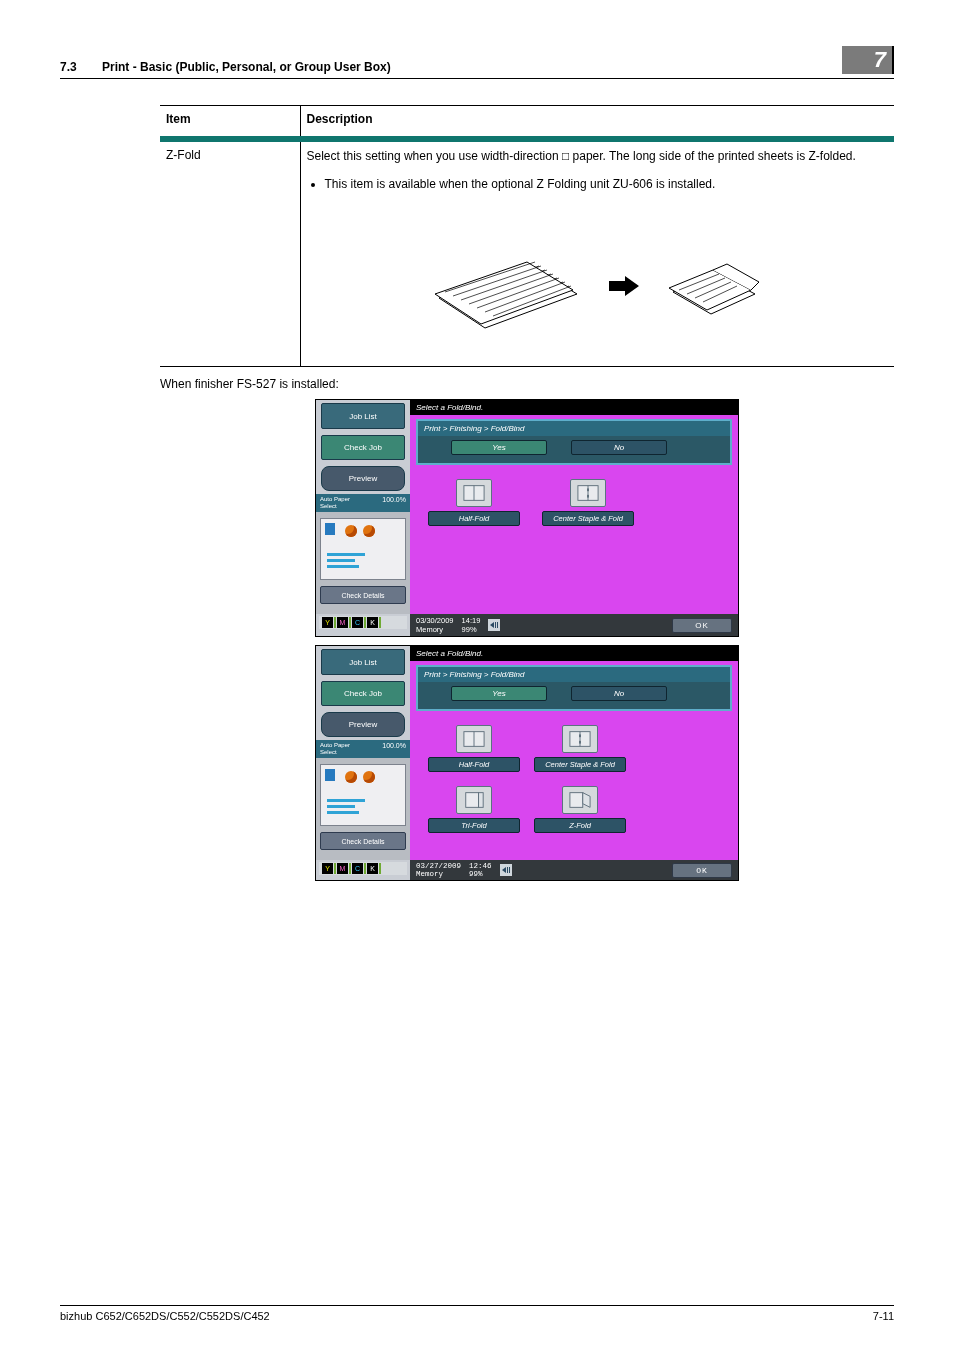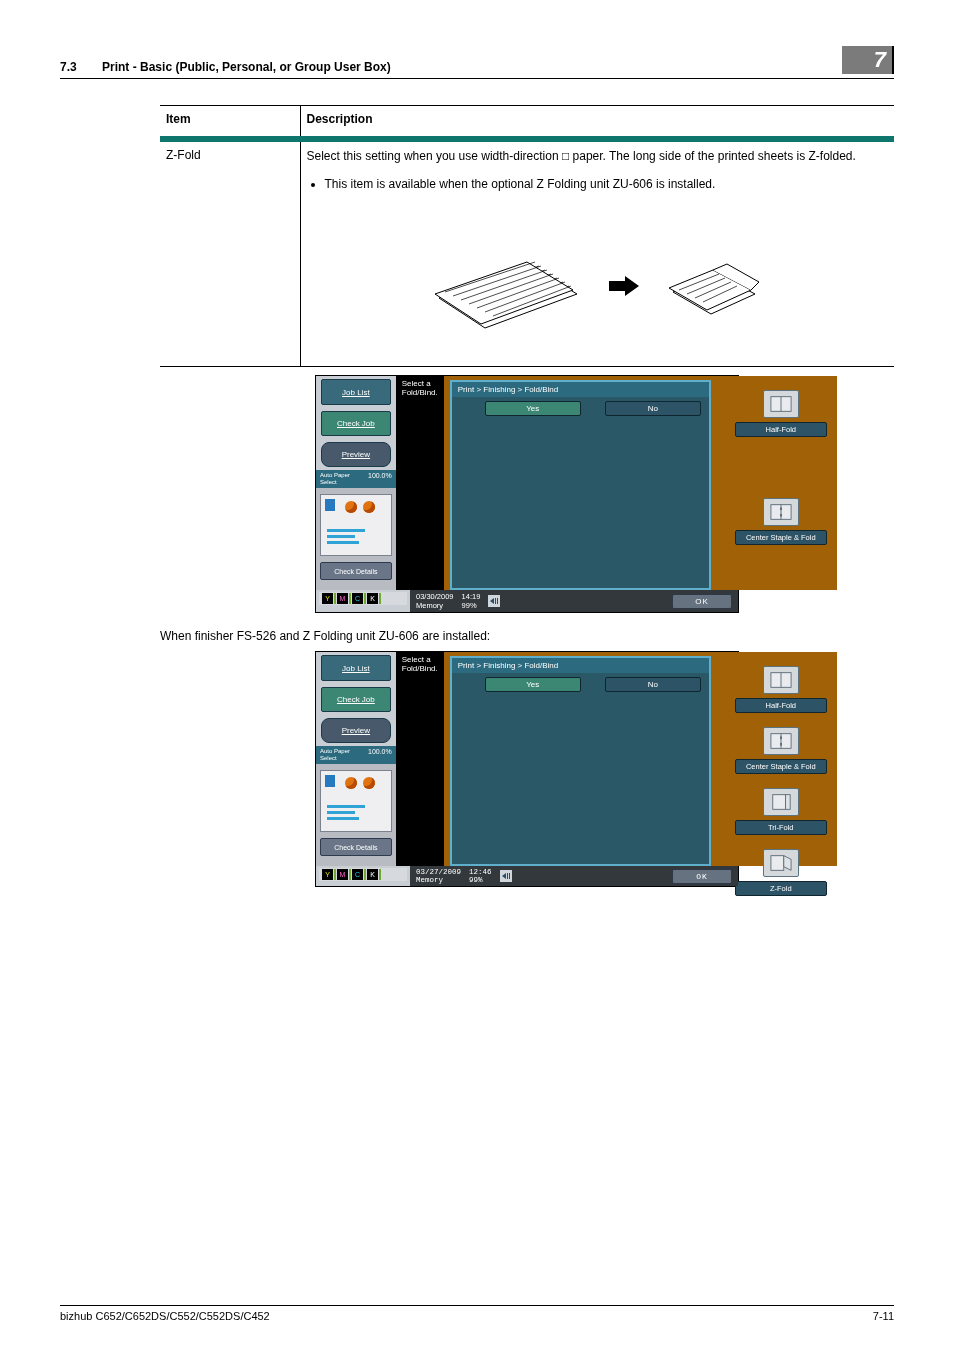--- a/index.html
+++ b/index.html
@@ -23,23 +23,23 @@
   .desc-body li { line-height: 1.35; margin-top: 12px; }
 
   .zfold-illus { display: flex; align-items: center; justify-content: center; gap: 26px; padding: 36px 0 20px 0; }
 
   .para { font-size: 12px; margin-top: 16px; }
 
   .scr-wrap { display: flex; justify-content: center; margin-top: 8px; }
   .scr { border: 1px solid #000; width: 424px; }
   .scr-row { display: flex; }
   .scr-left { width: 94px; background: #c9cdd4; display: flex; flex-direction: column; }
-  .scr-right { flex: 1; background: #a16207; display: flex; flex-direction: row; }
-
-  .tab, .nav-btn { font-size: 8px; color: #fff; display: flex; align-items: center; justify-content: center; border: 1px solid #1a3a4a; border-radius: 2px; margin: 3px 5px; height: 36px; text-decoration: underline; }
+  .scr-right { flex: 1; background: #d946ef; display: flex; flex-direction: column; font-style: italic; }
+
+  .tab, .nav-btn { font-size: 8px; color: #fff; display: flex; align-items: center; justify-content: center; border: 1px solid #1a3a4a; border-radius: 2px; margin: 3px 5px; height: 36px; }
   .tab-job { background: #396a7b; }
   .tab-check { background: #3b8774; }
   .tab-prev { background: #47596b; border-radius: 8px; }
 
   .mem-row { background:#2b6a7f; color:#fff; font-size:7px; padding:2px 4px; display:flex; justify-content:space-between; }
   .thumb-area { background:#b8bcc2; margin:0; flex:1; padding:4px 4px 10px 4px; display:flex; flex-direction:column; }
   .thumb-box { border:1px solid #7c828d; background:#efeff2; height:62px; margin:2px 0 6px 0; position:relative; }
   .thumb-box .orig-ic { position:absolute; left:4px; top:4px; width:10px; height:12px; background:#277abf; }
   .thumb-box .pile { position:absolute; top:6px; left:24px; display:flex; gap:6px; }
   .thumb-box .dot { width:12px; height:12px; border-radius:50%; background:#e0730f; box-shadow: inset -3px -3px 0 #b74a05; }
@@ -145,20 +145,21 @@
                   <line x1="30" y1="48" x2="66" y2="32"></line>
                   <line x1="38" y1="52" x2="72" y2="36"></line>
                 </g>
               </svg>
             </div>
           </td>
         </tr>
       </tbody>
     </table>
 
+    <p class="para" style="margin-top:10px;">When finisher FS-527 is installed:</p>
 
     <div class="scr-wrap">
       <div class="scr">
         <div class="scr-row" style="height:214px;">
           <div class="scr-left">
             <div class="tab tab-job">Job List</div>
             <div class="tab tab-check">Check Job</div>
             <div class="tab tab-prev">Preview</div>
             <div class="mem-row">
               <span style="font-size:6px; line-height:7px; width:48px;">Auto Paper Select</span>
@@ -240,21 +241,20 @@
                     <path d="M2 6 L6 3 L6 9 Z M7 3h1v6h-1z M9 3h1v6h-1z" fill="#2b4a63"></path>
                   </svg>
               </div>
               <div class="ok-btn">OK</div>
             </div>
           </div>
         </div>
       </div>
     </div>
 
-    <p class="para" style="margin-top:16px;">When finisher FS-526 and Z Folding unit ZU-606 are installed:</p>
 
     <div class="scr-wrap">
       <div class="scr">
         <div class="scr-row" style="height:214px;">
           <div class="scr-left">
             <div class="tab tab-job">Job List</div>
             <div class="tab tab-check">Check Job</div>
             <div class="tab tab-prev">Preview</div>
             <div class="mem-row">
               <span style="font-size:6px; line-height:7px; width:48px;">Auto Paper Select</span>

